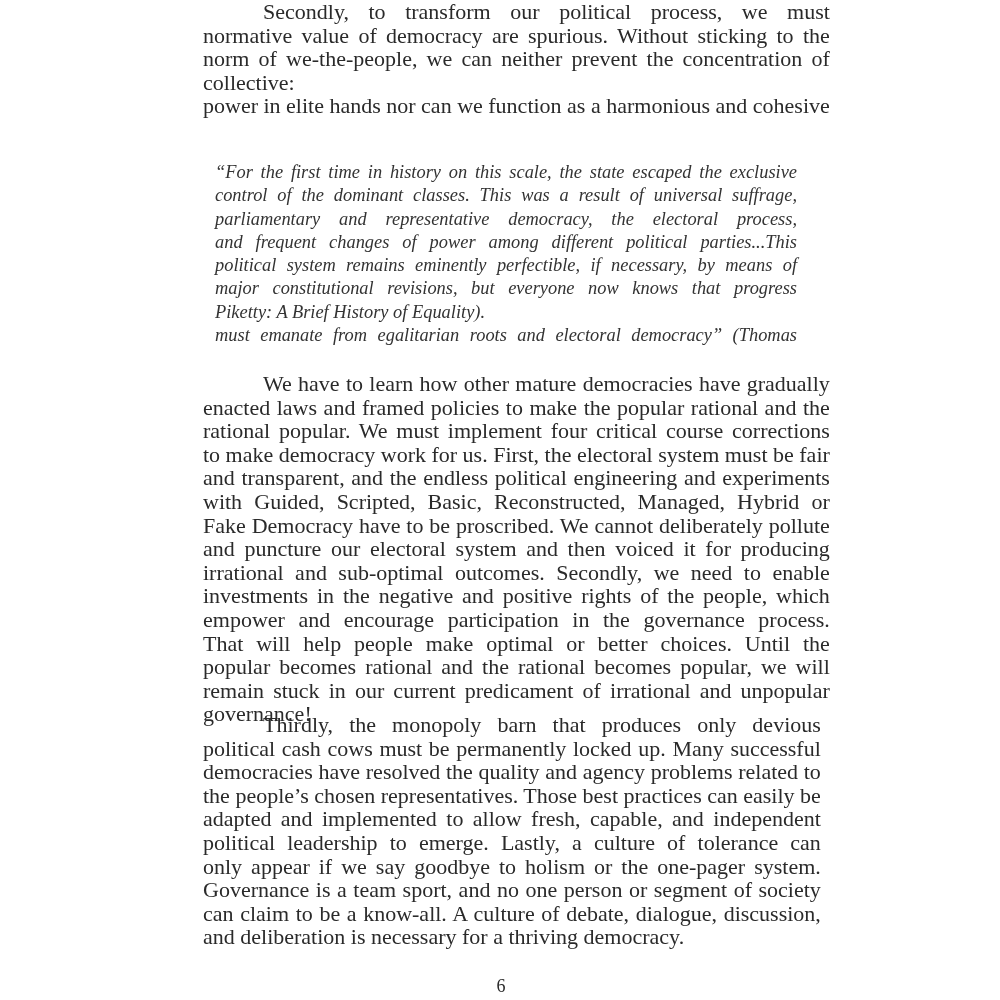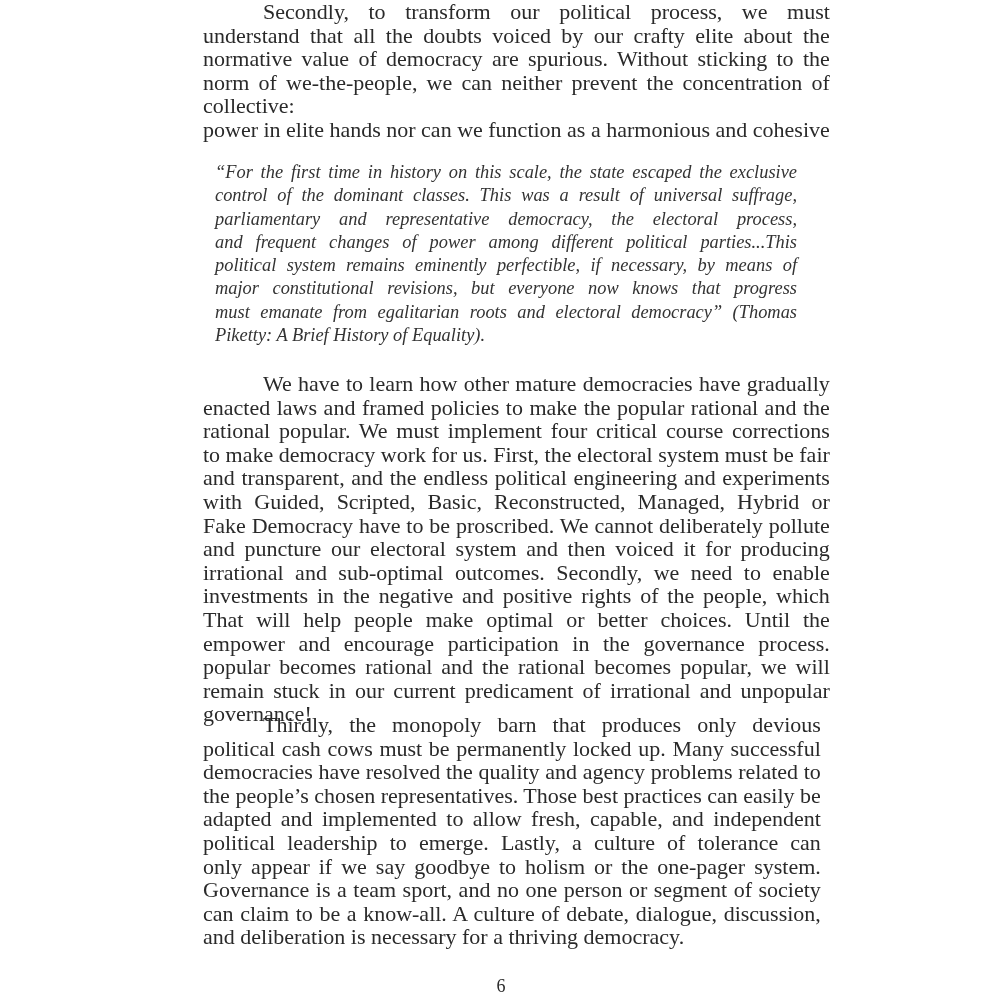--- a/index.html
+++ b/index.html
@@ -16,51 +16,50 @@
   .p2 { position:absolute; top:372px; }
   .p3 { position:absolute; top:713px; }
   .pagenum { position:absolute; top:976px; left:0; width:596px; text-align:center; font-size:18px; }
 </style>
 </head>
 <body>
 
 <div class="page">
   <div class="para p1">
     <span class="line indent">Secondly, to transform our political process, we must</span>
-    <span class="line">understand that all the doubts voiced by our crafty elite about the</span>
     <span class="line">normative value of democracy are spurious. Without sticking to the</span>
     <span class="line">norm of we-the-people, we can neither prevent the concentration of</span>
     <span class="line last">collective:</span>
     <span class="line">power in elite hands nor can we function as a harmonious and cohesive</span>
   </div>
 
   <div class="para quote">
     <span class="line">“For the first time in history on this scale, the state escaped the exclusive</span>
     <span class="line">control of the dominant classes. This was a result of universal suffrage,</span>
     <span class="line">parliamentary and representative democracy, the electoral process,</span>
     <span class="line">and frequent changes of power among different political parties...This</span>
     <span class="line">political system remains eminently perfectible, if necessary, by means of</span>
     <span class="line">major constitutional revisions, but everyone now knows that progress</span>
+    <span class="line last">Piketty: A Brief History of Equality).</span>
     <span class="line">must emanate from egalitarian roots and electoral democracy” (Thomas</span>
-    <span class="line last">Piketty: A Brief History of Equality).</span>
   </div>
 
   <div class="para p2">
     <span class="line indent">We have to learn how other mature democracies have gradually</span>
     <span class="line">enacted laws and framed policies to make the popular rational and the</span>
     <span class="line">rational popular. We must implement four critical course corrections</span>
     <span class="line">to make democracy work for us. First, the electoral system must be fair</span>
     <span class="line">and transparent, and the endless political engineering and experiments</span>
     <span class="line">with Guided, Scripted, Basic, Reconstructed, Managed, Hybrid or</span>
     <span class="line">Fake Democracy have to be proscribed. We cannot deliberately pollute</span>
     <span class="line">and puncture our electoral system and then voiced it for producing</span>
     <span class="line">irrational and sub-optimal outcomes. Secondly, we need to enable</span>
     <span class="line">investments in the negative and positive rights of the people, which</span>
+    <span class="line">empower and encourage participation in the governance process.</span>
     <span class="line">That will help people make optimal or better choices. Until the</span>
-    <span class="line">empower and encourage participation in the governance process.</span>
     <span class="line">popular becomes rational and the rational becomes popular, we will</span>
     <span class="line">remain stuck in our current predicament of irrational and unpopular</span>
     <span class="line last">governance!</span>
   </div>
 
   <div class="para p3">
     <span class="line indent">Thirdly, the monopoly barn that produces only devious</span>
     <span class="line">political cash cows must be permanently locked up. Many successful</span>
     <span class="line">democracies have resolved the quality and agency problems related to</span>
     <span class="line">the people’s chosen representatives. Those best practices can easily be</span>

